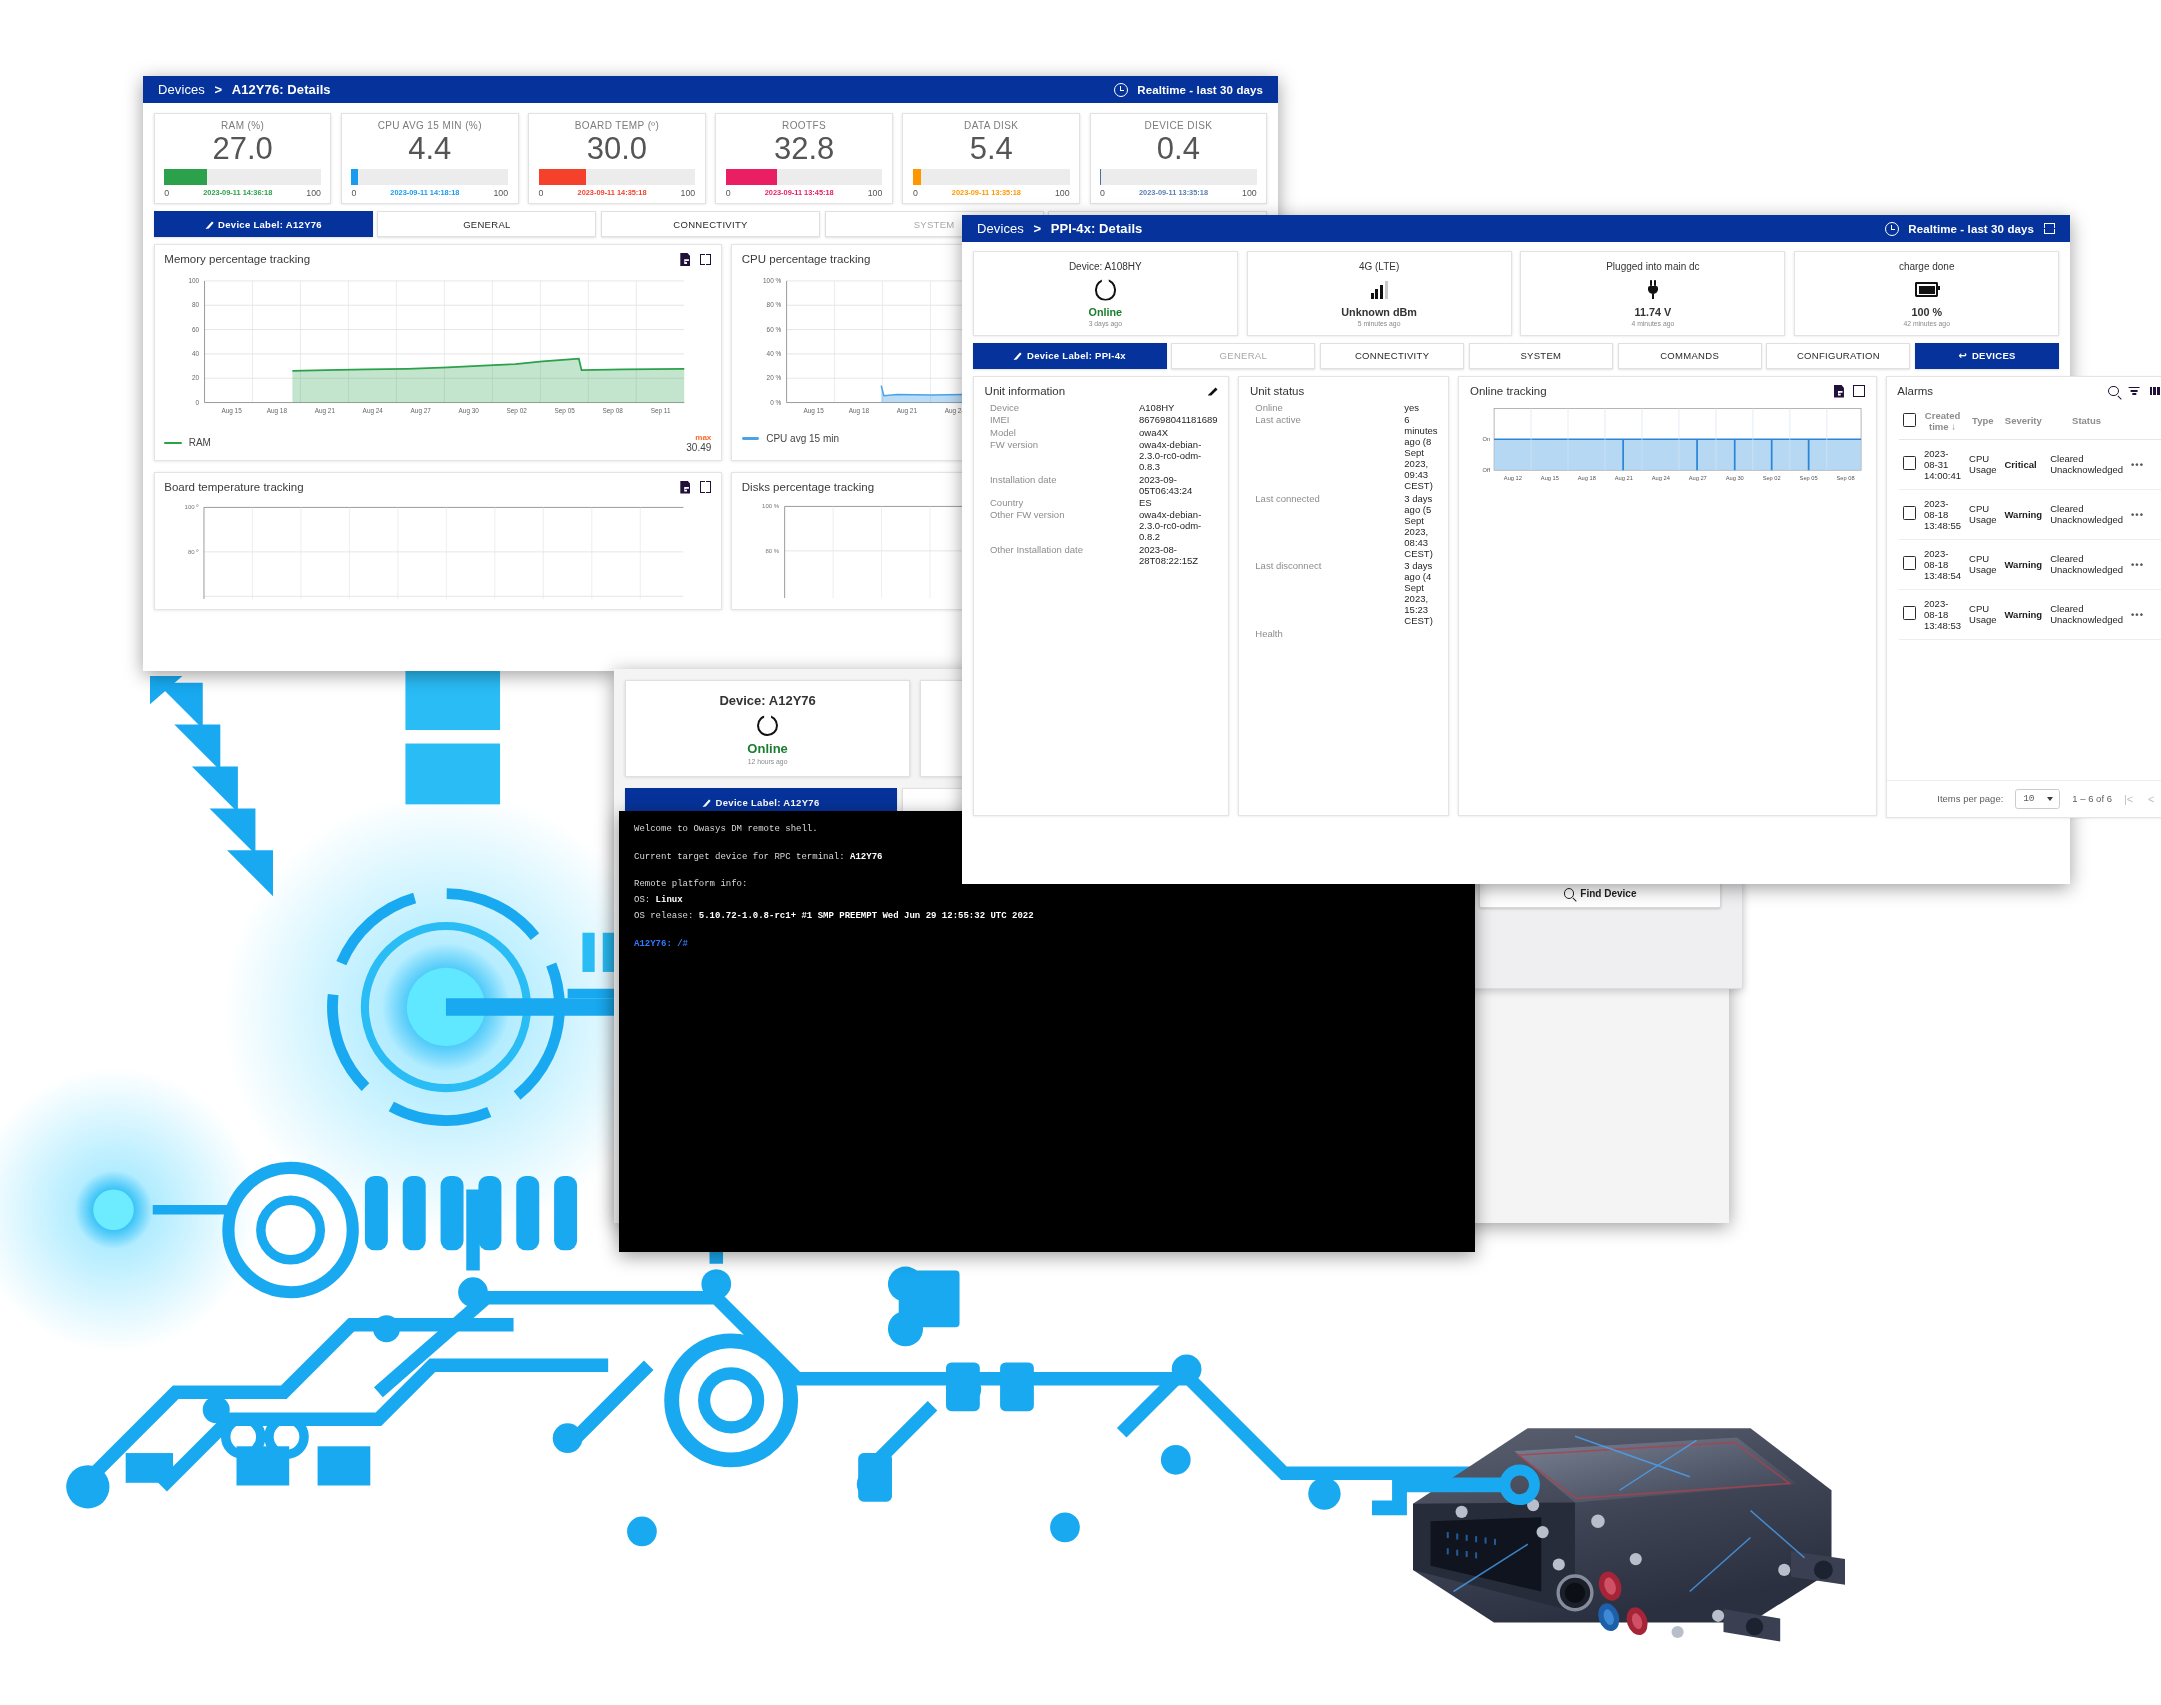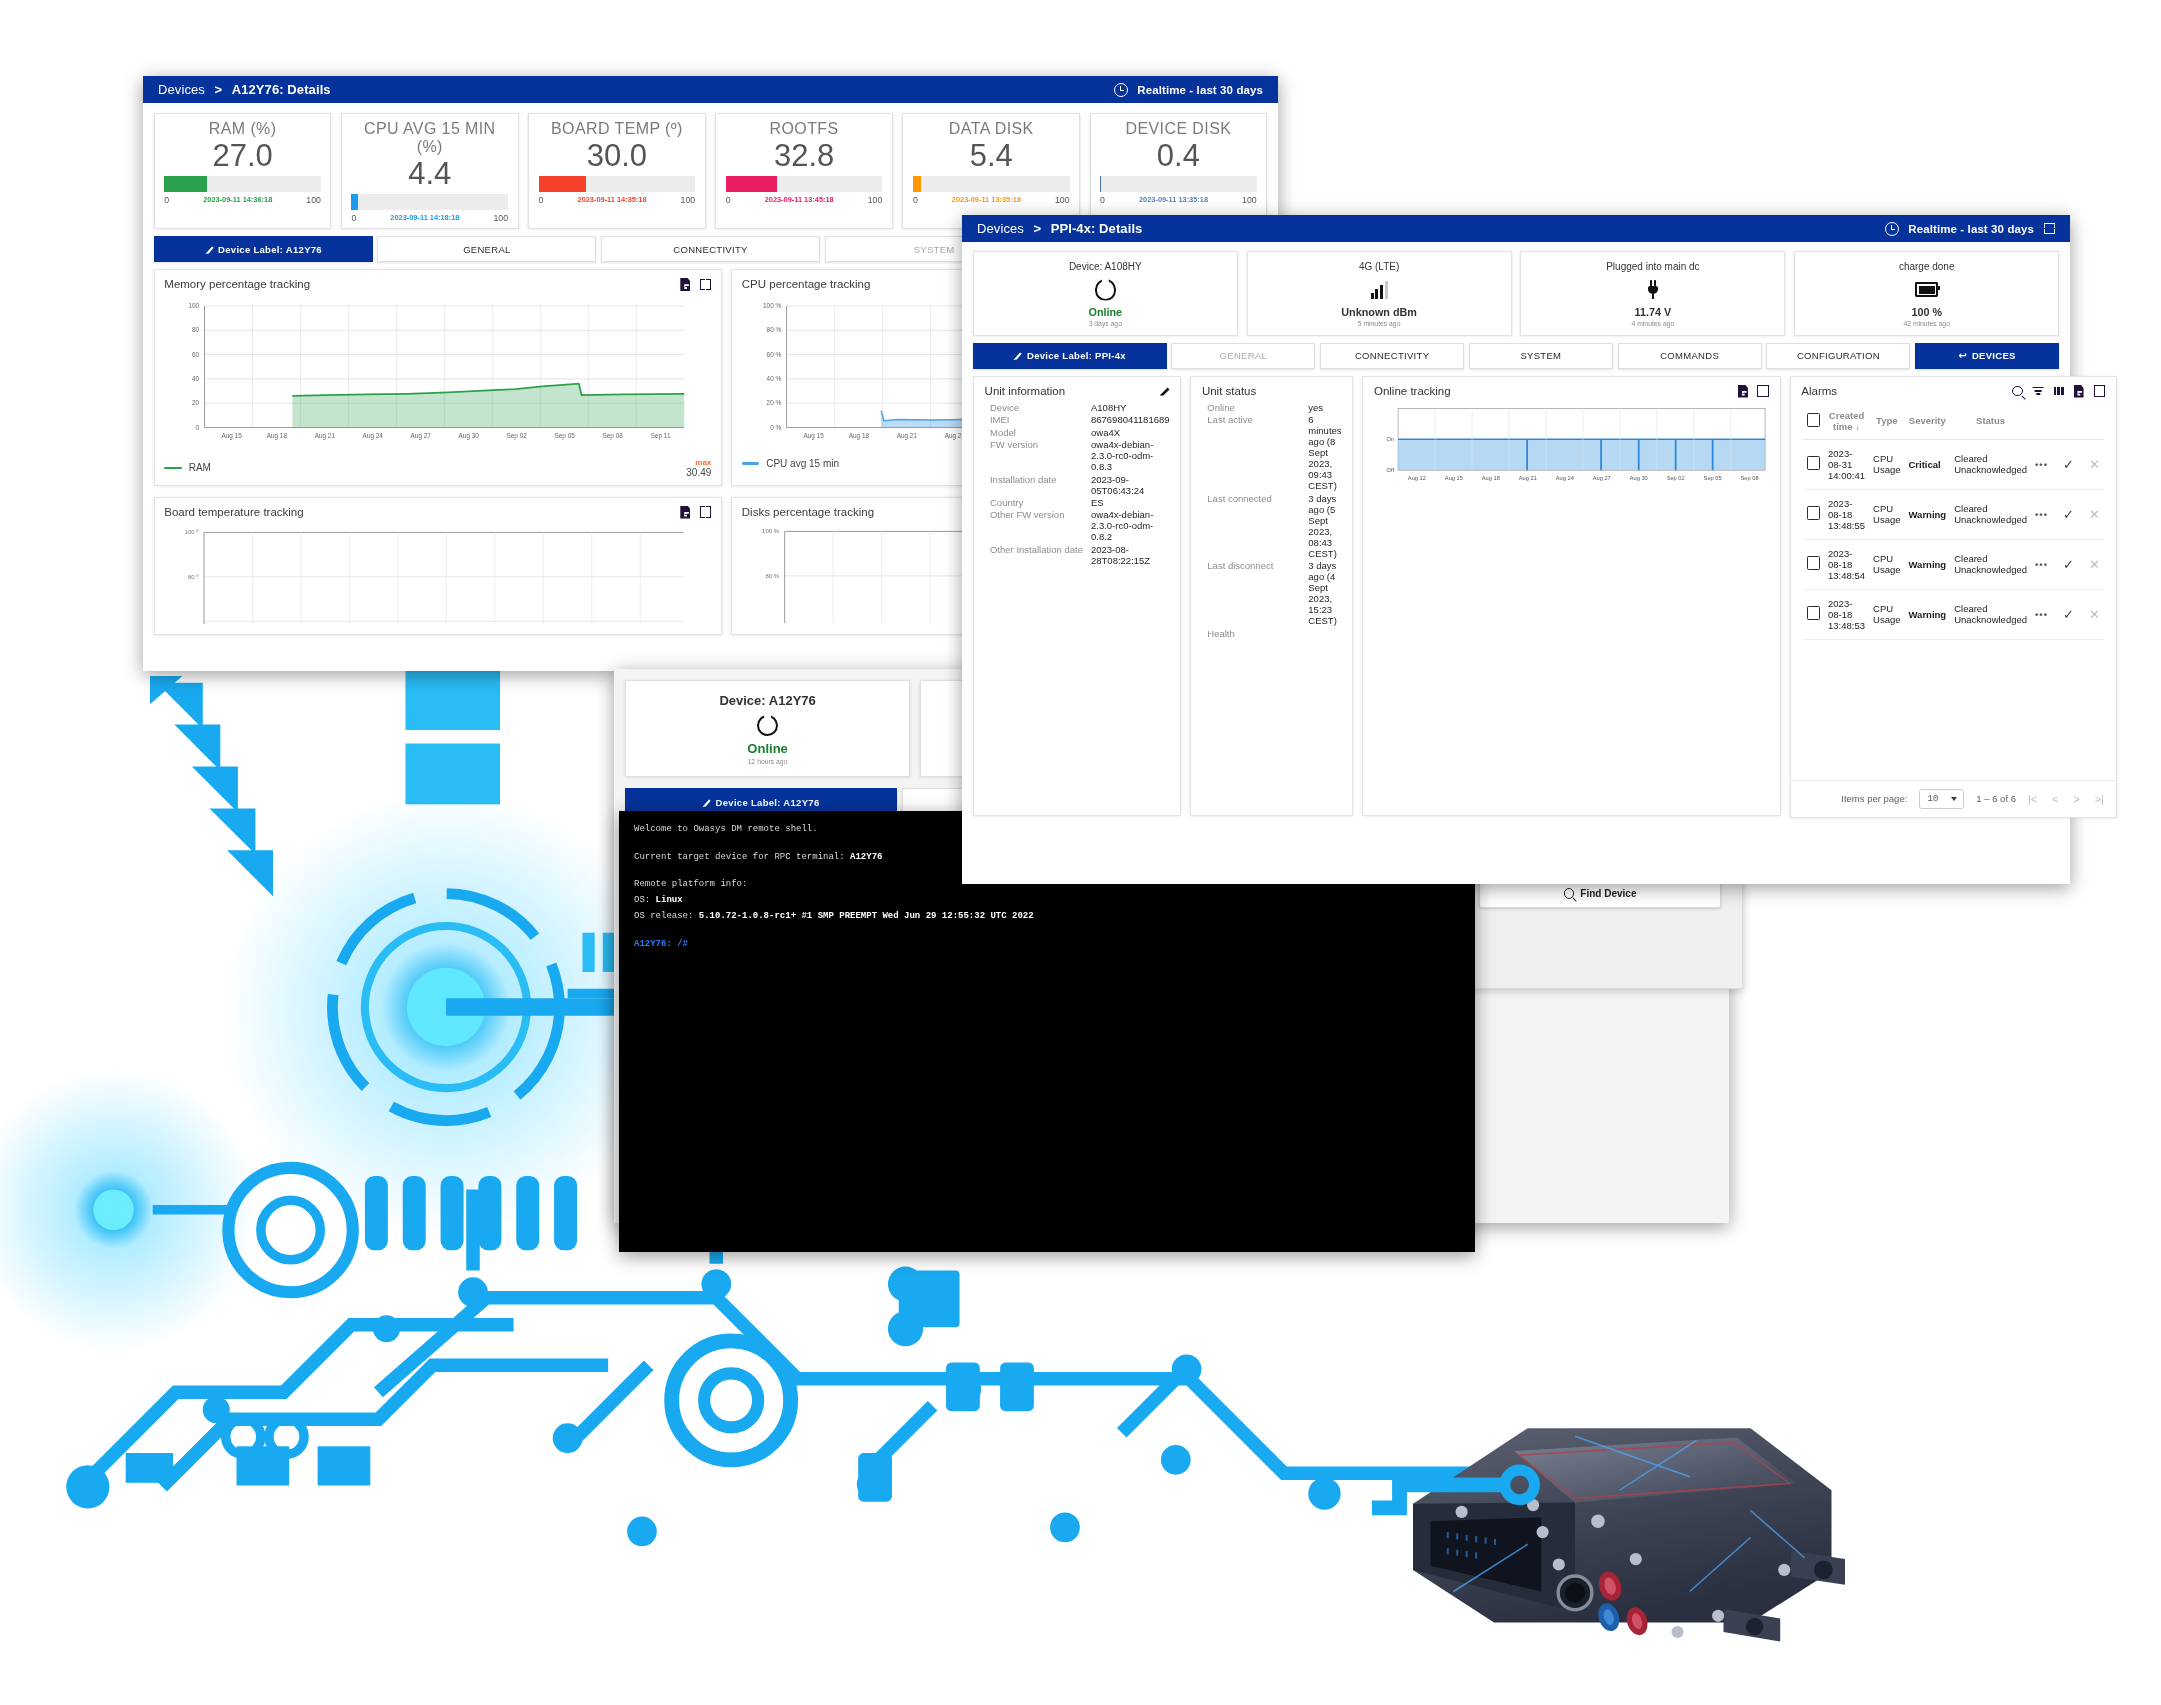--- a/index.html
+++ b/index.html
@@ -26,21 +26,21 @@
   .expand-ic i:nth-child(1){left:0;top:0;border-right:0;border-bottom:0;}
   .expand-ic i:nth-child(2){right:0;top:0;border-left:0;border-bottom:0;}
   .expand-ic i:nth-child(3){left:0;bottom:0;border-right:0;border-top:0;}
   .expand-ic i:nth-child(4){right:0;bottom:0;border-left:0;border-top:0;}
   .expand-dark i{border-color:#20103a;}
 
   
   .kpi-row{display:flex;gap:9.5px;padding:9.5px 10.8px 6.8px 10.8px;background:#fff;}
   .kpi{flex:1;background:#fff;border:0.7px solid #e2e2e2;box-shadow:0 0.7px 2.7px rgba(0,0,0,.14);
        padding:6.8px 9.5px 5.4px 9.5px;text-align:center;}
-  .kpi-title{font-size:16px;color:#7b7b7b;letter-spacing:0.4px;}
+  .kpi-title{font-size:10px;color:#7b7b7b;letter-spacing:0.4px;}
   .kpi-val{font-size:31px;color:#555;line-height:1.05;margin:1.4px 0 4px;font-weight:400;}
   .kpi-track{height:16px;background:#ececec;position:relative;}
   .kpi-fill{position:absolute;left:0;top:0;bottom:0;}
   .kpi-foot{display:flex;justify-content:space-between;align-items:center;font-size:8.8px;color:#555;margin-top:2.7px;}
   .kpi-ts{font-size:7.4px;font-weight:700;}
 
   
   .tabs{display:flex;gap:4.7px;padding:0 10.8px 6.8px;}
   .tab{flex:1;height:24px;display:flex;align-items:center;justify-content:center;gap:4.7px;
        background:#fff;border:0.7px solid #e0e0e0;font-size:9.5px;letter-spacing:0.3px;color:#2a2a2a;
@@ -93,21 +93,21 @@
   .batt:after{content:"";position:absolute;right:-4px;top:2px;width:2px;height:4px;background:#111;}
   .batt i{position:absolute;left:1.4px;top:1.4px;bottom:1.4px;right:1.4px;background:#111;}
 
   
   .info-card{border:0.7px solid #e4e4e4;box-shadow:0 0.7px 2.7px rgba(0,0,0,.12);background:#fff;padding:8px 10.8px 9.5px;}
   .info-h{font-size:11.5px;color:#333;display:flex;align-items:center;margin-bottom:5.4px;}
   .pencil-dark{width:10px;height:10px;background:#111;margin-left:auto;
           clip-path:polygon(0 100%,20% 80%,80% 18%,100% 38%,38% 98%);}
   .kv{display:grid;grid-template-columns:101px 1fr;row-gap:1.4px;font-size:9.5px;padding-left:5.4px;}
   .kv .k{color:#8d8d8d;}
-  .kv .v{color:#1f1f1f;}
+  .kv .v{color:#1f1f1f;margin-left:48px;}
 
   
   .alarms{border:0.7px solid #e4e4e4;box-shadow:0 0.7px 2.7px rgba(0,0,0,.12);background:#fff;
           display:flex;flex-direction:column;height:100%;}
   .alarms-h{display:flex;align-items:center;padding:8px 10.8px 5.4px;font-size:11.5px;color:#333;}
   .alarms-tools{margin-left:auto;display:flex;gap:10px;align-items:center;color:#20103a;}
   .mag{width:8.8px;height:8.8px;border:1.4px solid #20103a;border-radius:50%;position:relative;display:inline-block;}
   .mag:after{content:"";position:absolute;right:-3.4px;bottom:-2.7px;width:4.7px;height:1.4px;background:#20103a;transform:rotate(45deg);}
   .funnel{width:10.8px;height:8.8px;position:relative;}
   .funnel i{position:absolute;left:50%;transform:translateX(-50%);height:1.6px;background:#20103a;}

